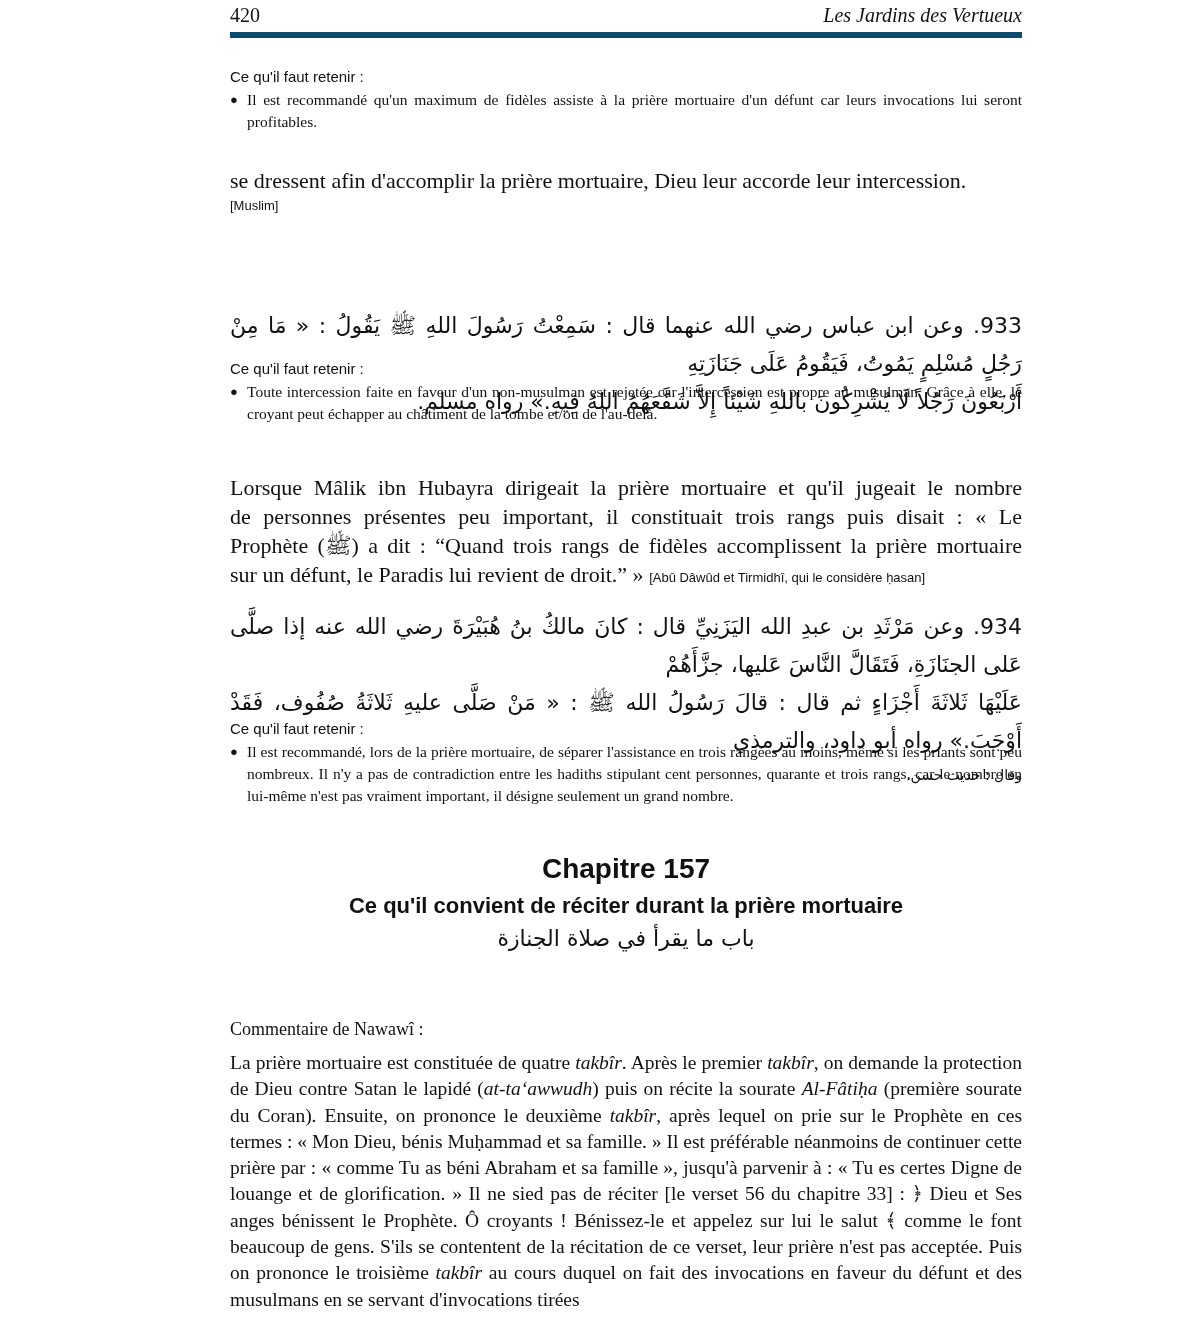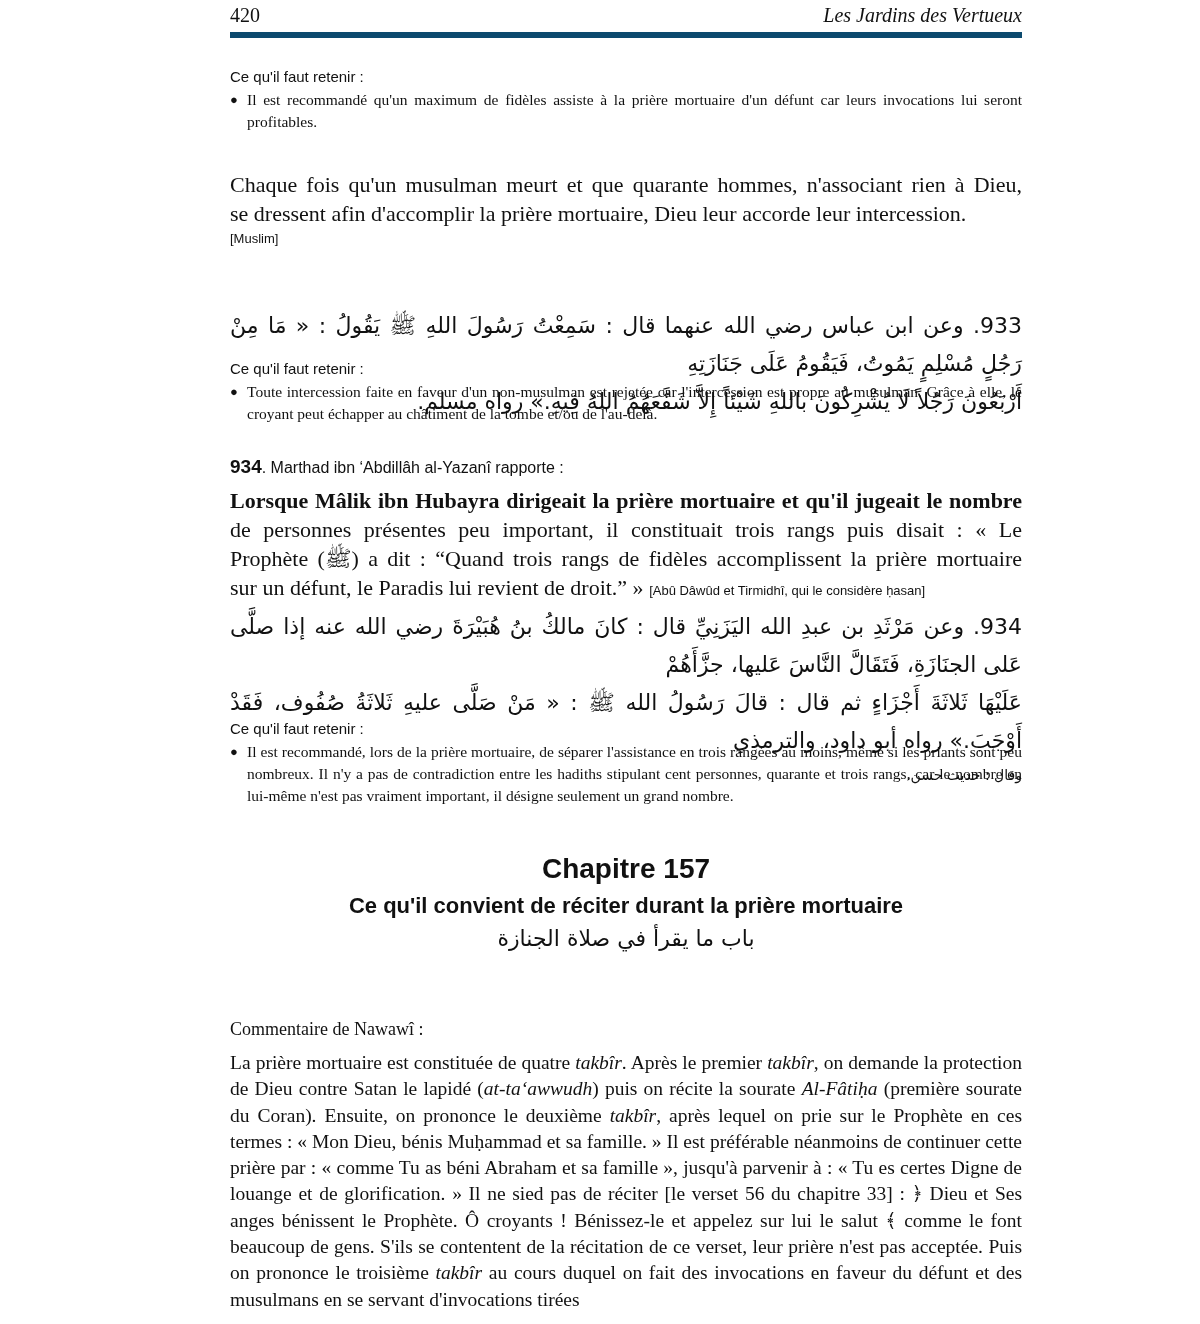--- a/index.html
+++ b/index.html
@@ -48,43 +48,39 @@
 
   <div class="abs" style="top:68px;">
     <div class="retain-label sans">Ce qu'il faut retenir :</div>
     <div class="bullet serif" style="margin-top:3px;">
       <span class="dot">●</span>
       <span>Il est recommandé qu'un maximum de fidèles assiste à la prière mortuaire d'un défunt car leurs invocations lui seront profitables.</span>
     </div>
   </div>
 
   <div class="abs" style="top:166px;">
-    <div class="hadith-body serif" style="margin-top:4px;">Chaque fois qu'un musulman meurt et que quarante hommes, n'associant rien à Dieu,</div>
     <div class="hadith-body serif last">se dressent afin d'accomplir la prière mortuaire, Dieu leur accorde leur intercession.</div>
     <div class="source sans" style="margin-top:3px;">[Muslim]</div>
   </div>
 
   <div class="abs arabic" style="top:284px;margin-top:23px;">
     <div>933. وعن ابن عباس رضي الله عنهما قال : سَمِعْتُ رَسُولَ اللهِ ﷺ يَقُولُ : « مَا مِنْ رَجُلٍ مُسْلِمٍ يَمُوتُ، فَيَقُومُ عَلَى جَنَازَتِهِ</div>
     <div style="text-align-last:right;">أَرْبَعُونَ رَجُلاً لَا يُشْرِكُونَ باللهِ شَيْئاً إِلاَّ شَفَّعَهُمُ اللهُ فِيهِ.» رواه مسلم.</div>
   </div>
 
   <div class="abs" style="top:360px;">
     <div class="retain-label sans">Ce qu'il faut retenir :</div>
     <div class="bullet serif" style="margin-top:3px;">
       <span class="dot">●</span>
       <span>Toute intercession faite en faveur d'un non-musulman est rejetée car l'intercession est propre au musulman. Grâce à elle, le croyant peut échapper au châtiment de la tombe et/ou de l'au-delà.</span>
     </div>
   </div>
 
   <div class="abs" style="top:457px;">
-    <div class="hadith-head sans">
-      <span class="num">934</span><span>. Marthad ibn ‘Abdillâh al-Yazanî rapporte :</span>
-    </div>
-    <div class="hadith-body serif" style="margin-top:8px;font-weight:bold;">Lorsque Mâlik ibn Hubayra dirigeait la prière mortuaire et qu'il jugeait le nombre</div>
+    <div class="hadith-body serif" style="margin-top:16px;">Lorsque Mâlik ibn Hubayra dirigeait la prière mortuaire et qu'il jugeait le nombre</div>
     <div class="hadith-body serif">de personnes présentes peu important, il constituait trois rangs puis disait : « Le</div>
     <div class="hadith-body serif">Prophète (ﷺ) a dit : “Quand trois rangs de fidèles accomplissent la prière mortuaire</div>
     <div class="hadith-body serif last">
       <span>sur un défunt, le Paradis lui revient de droit.” »</span>
       <span class="source-inline sans">[Abû Dâwûd et Tirmidhî, qui le considère ḥasan]</span>
     </div>
   </div>
 
   <div class="abs arabic" style="top:608px;">
     <div>934. وعن مَرْثَدِ بن عبدِ الله اليَزَنِيِّ قال : كانَ مالكُ بنُ هُبَيْرَةَ رضي الله عنه إذا صلَّى عَلى الجنَازَةِ، فَتَقَالَّ النَّاسَ عَليها، جزَّأَهُمْ</div>

